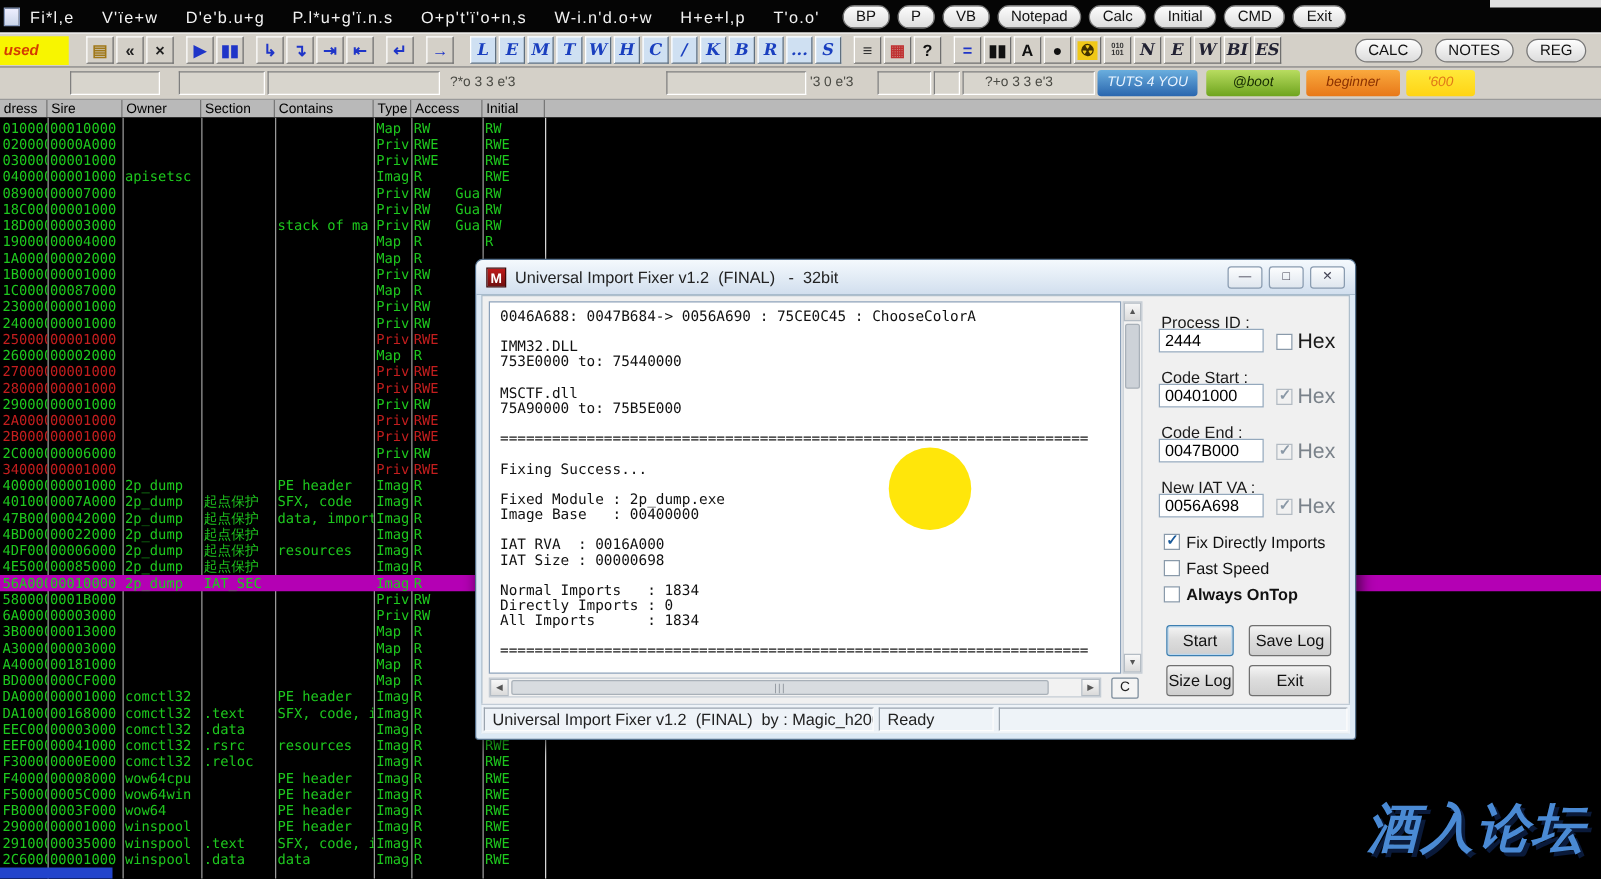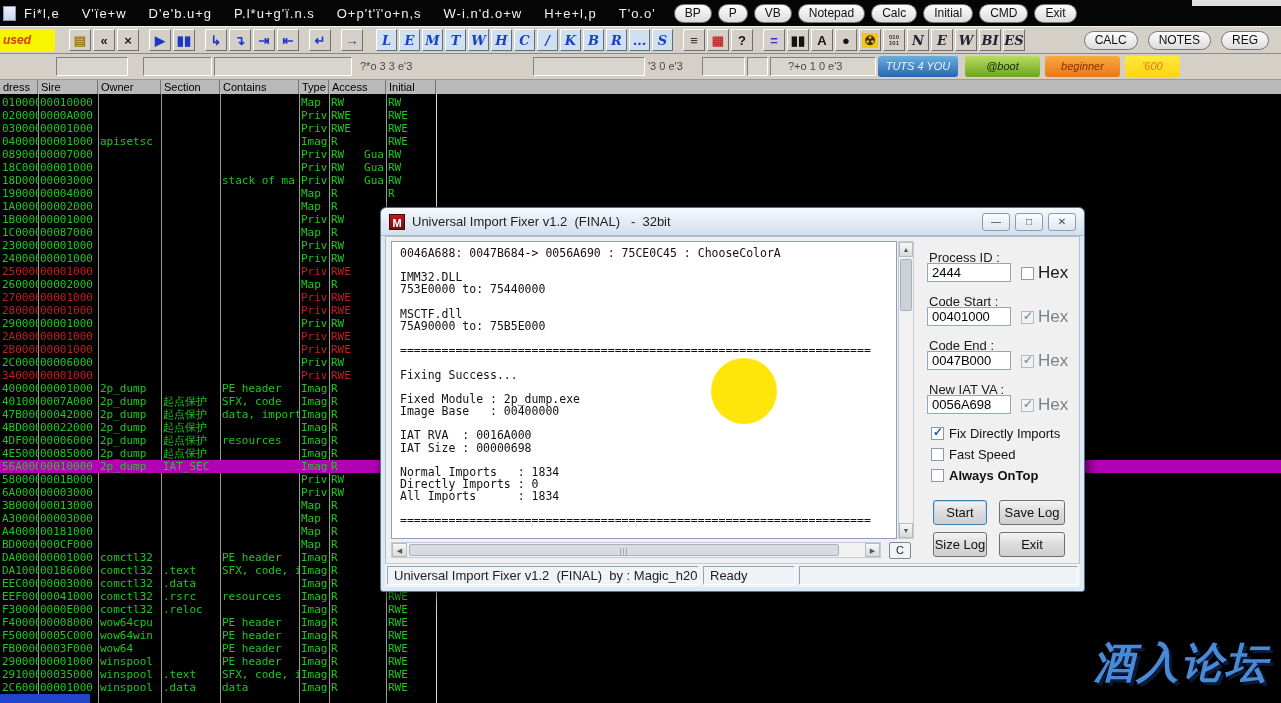--- a/index.html
+++ b/index.html
@@ -223,21 +223,21 @@
 <div id="quickbar">
   <div class="qbox" style="left:56px;width:72px;"></div>
   <div class="qbox" style="left:143px;width:69px;"></div>
   <div class="qbox" style="left:214px;width:138px;"></div>
   <span class="qglyph" style="left:360px;">?*o 3 3 e'3</span>
   <div class="qbox" style="left:533px;width:112px;"></div>
   <span class="qglyph" style="left:648px;">'3 0 e'3</span>
   <div class="qbox" style="left:702px;width:43px;"></div>
   <div class="qbox" style="left:747px;width:21px;"></div>
   <div class="qbox" style="left:770px;width:106px;"></div>
-  <span class="qglyph" style="left:788px;">?+o 1 0 e'3</span>
+  <span class="qglyph" style="left:788px;">?+o 3 3 e'3</span>
   <div id="banners">
       <div class="banner" style="left: 878px; width: 80px; background: linear-gradient(rgb(106, 174, 222), rgb(42, 102, 174)); color: rgb(234, 244, 255);">TUTS 4 YOU</div>
       <div class="banner" style="left: 965px; width: 75px; background: linear-gradient(rgb(184, 220, 96), rgb(111, 164, 30)); color: rgb(20, 42, 0);">@boot</div>
       <div class="banner" style="left: 1045px; width: 75px; background: linear-gradient(rgb(249, 169, 62), rgb(232, 120, 24)); color: rgb(138, 48, 0);">beginner</div>
       <div class="banner" style="left: 1125px; width: 55px; background: linear-gradient(rgb(255, 233, 58), rgb(255, 212, 20)); color: rgb(224, 120, 24);">'600</div>
     </div>
 </div>
 
 <div id="memhdr">
     <span>dress</span>
@@ -650,21 +650,21 @@
         <span>comctl32</span>
         <span></span>
         <span>PE header</span>
         <span>Imag</span>
         <span>R</span>
         <span></span>
         <span></span>
       </div>
       <div class="mrow g" style="top: 470px;">
         <span>DA1000</span>
-        <span>00186000</span>
+        <span>00168000</span>
         <span>comctl32</span>
         <span>.text</span>
         <span>SFX, code, im</span>
         <span>Imag</span>
         <span>R</span>
         <span></span>
         <span></span>
       </div>
       <div class="mrow g" style="top: 483px;">
         <span>EEC000</span>

